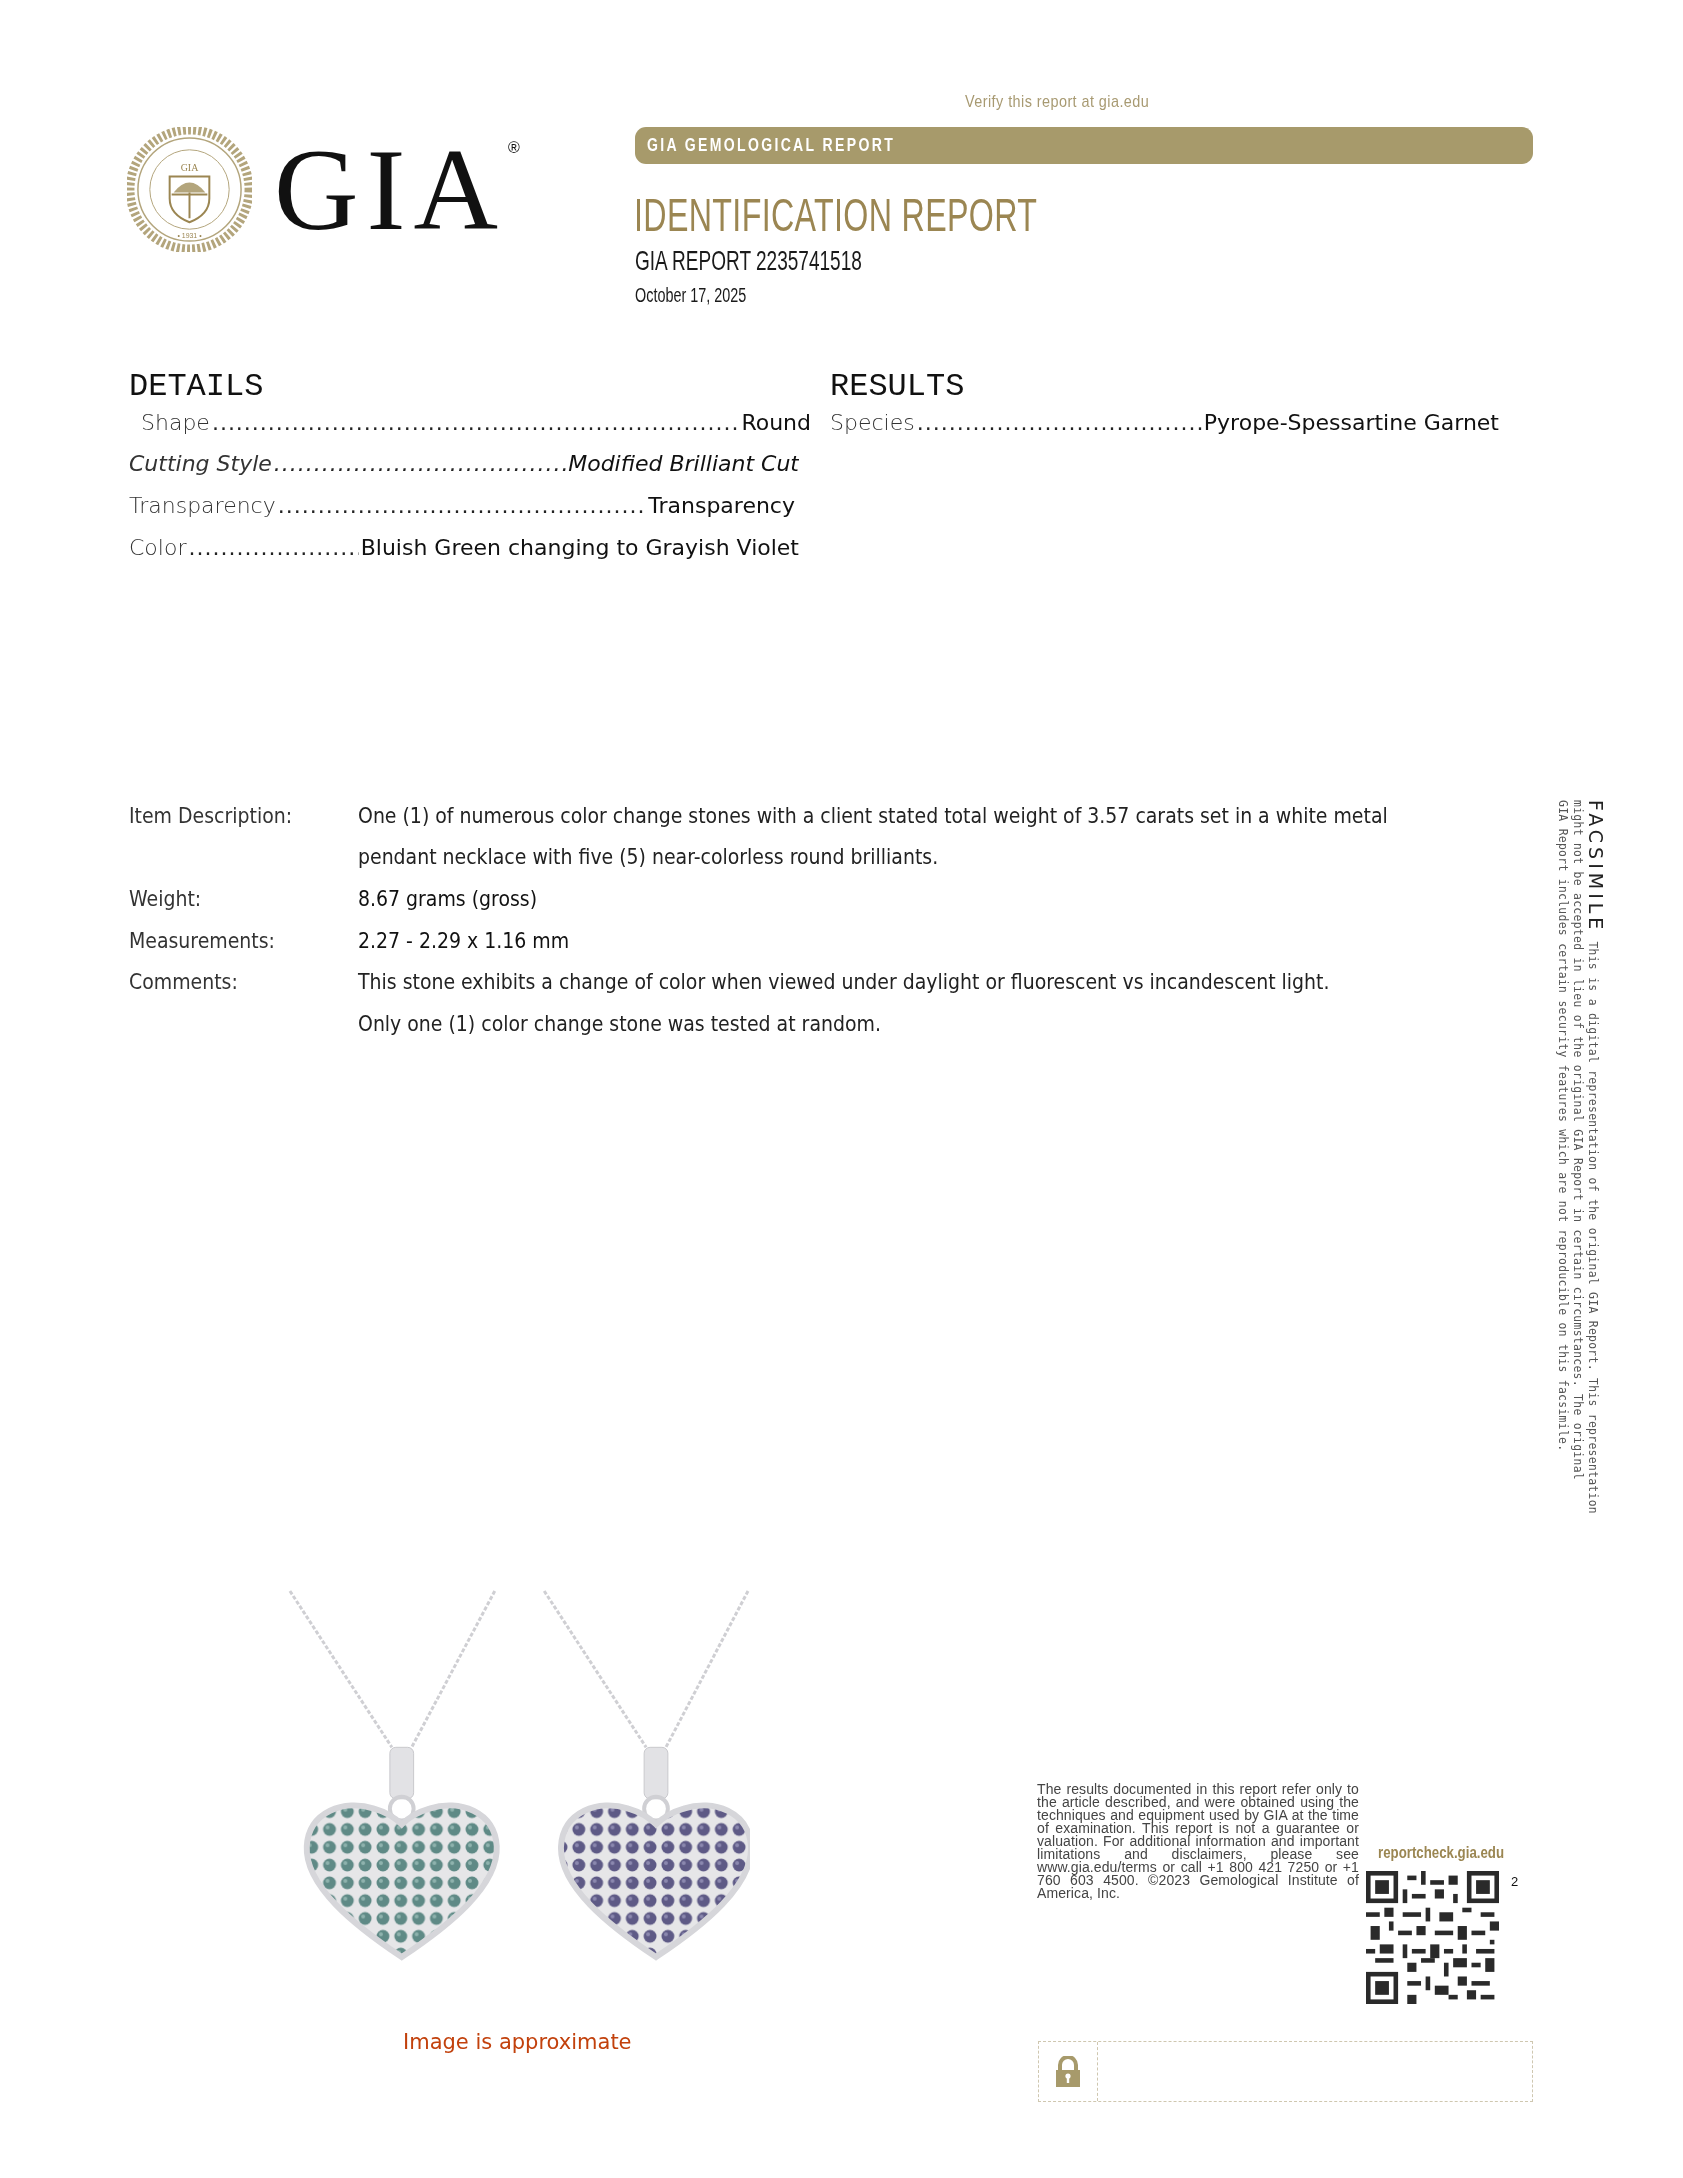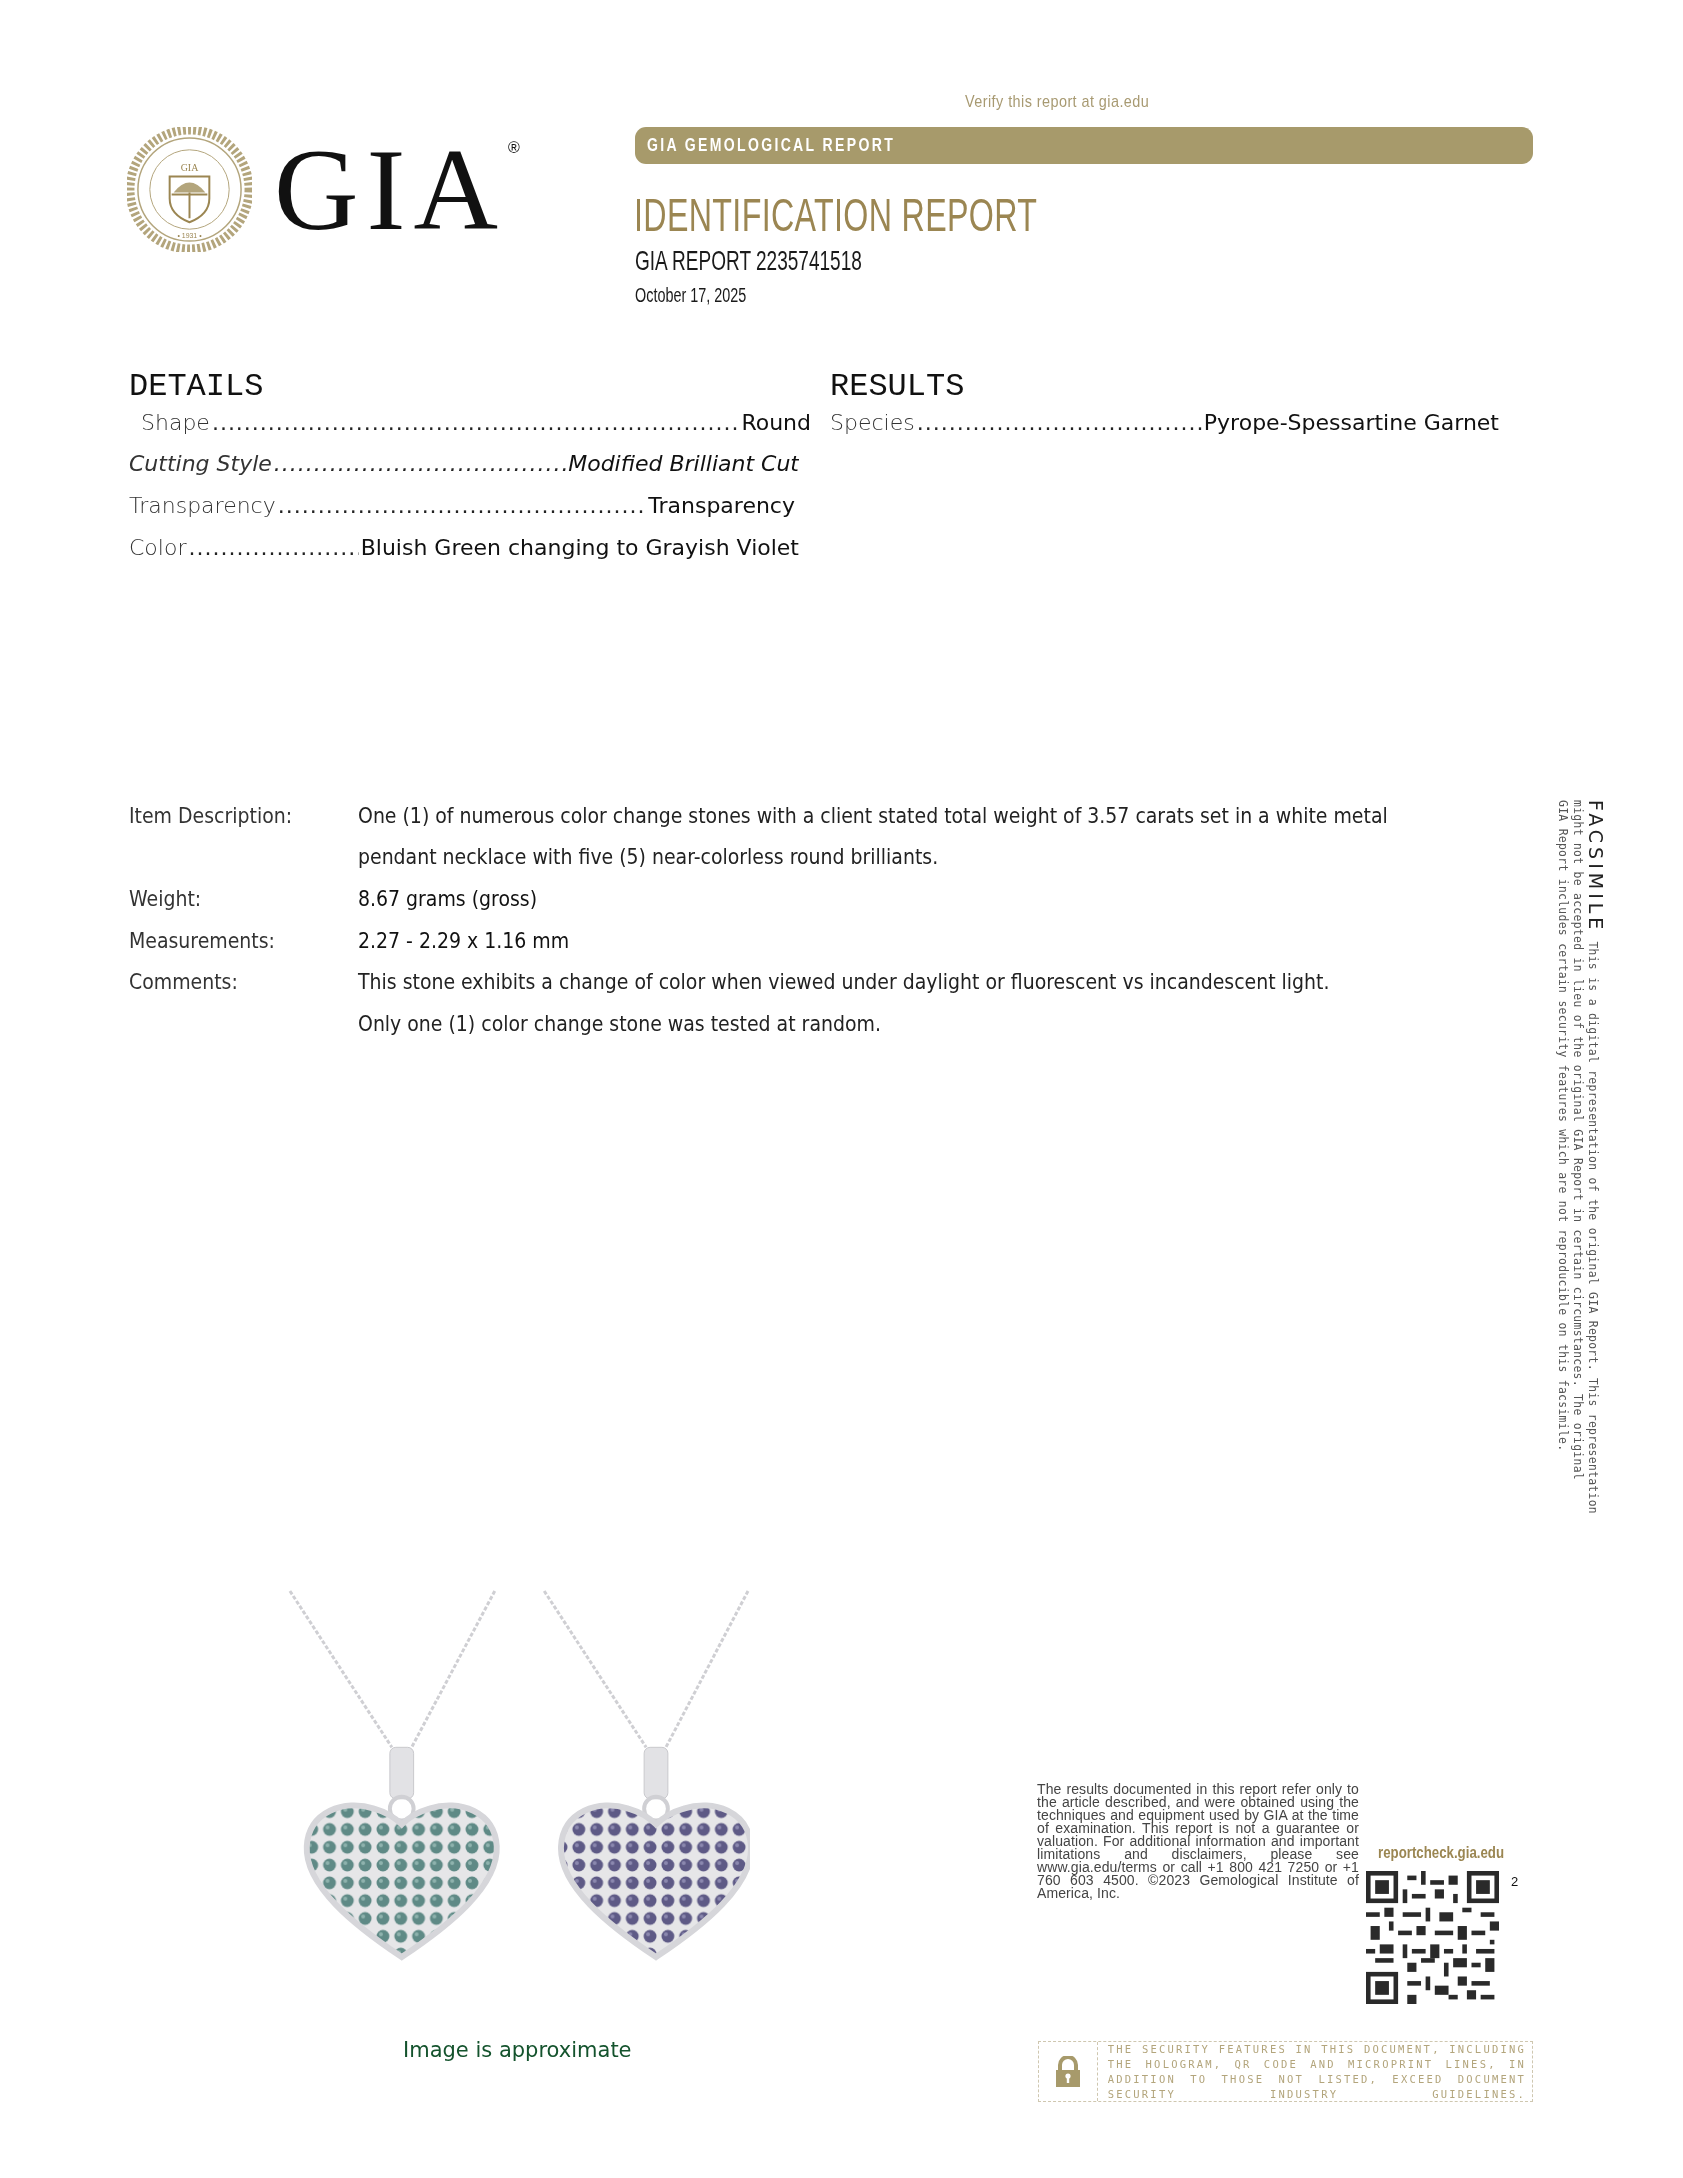--- a/index.html
+++ b/index.html
@@ -32,21 +32,21 @@
   .desc-value { position: absolute; left: 358px; font-family: "DejaVu Sans", sans-serif; font-size: 21px; color: #222; transform: scaleX(0.9); transform-origin: left; white-space: nowrap; }
   .bold { color: #111; }
 
   
   .facsimile { position: absolute; left: 1544px; top: 800px; width: 604px; height: 59px; transform: rotate(90deg) translate(0, -59px); transform-origin: left top; font-family: "DejaVu Sans Mono", monospace; color: #555; }
   .facsimile .l1 { font-size: 11.4px; white-space: nowrap; line-height: 15px; letter-spacing: 0.3px; }
   .facsimile .ftitle { font-family: "DejaVu Sans", sans-serif; font-size: 19px; letter-spacing: 4px; color: #222; margin-right: 8px; }
 
   
   .pendant-area { position: absolute; left: 285px; top: 1589px; width: 465px; height: 376px; }
-  .caption { position: absolute; left: 403px; top: 2030px; font-family: "DejaVu Sans", sans-serif; font-size: 21px; color: #14532d; margin-top: 8px; }
+  .caption { position: absolute; left: 403px; top: 2030px; font-family: "DejaVu Sans", sans-serif; font-size: 21px; color: #c2410c; }
 
   
   .rc-link { position: absolute; left: 1378px; top: 1843px; font-family: "Liberation Sans", sans-serif; font-size: 17px; color: #9b8652; font-weight: 700; transform: scaleX(0.78); transform-origin: left; white-space: nowrap; }
   .disclaimer { position: absolute; left: 1037px; top: 1783px; width: 322px; font-family: Liberation Sans, sans-serif; font-size: 14px; line-height: 13px; color: #444; text-align: justify; letter-spacing: 0.1px; }
   .qr { position: absolute; left: 1366px; top: 1871px; width: 133px; height: 133px; }
   .page-num { position: absolute; left: 1511px; top: 1874px; font-family: "Liberation Sans", sans-serif; font-size: 13px; color: #111; }
   .security { position: absolute; left: 1038px; top: 2041px; width: 495px; height: 61px; border: 1px dashed #cfc7b0; display: flex; align-items: center; }
   .security .lockcell { width: 59px; height: 100%; border-right: 1px dashed #cfc7b0; display: flex; align-items: center; justify-content: center; }
   .security .sec-text { padding: 0 6px 0 10px; font-family: "DejaVu Sans Mono", monospace; font-size: 10.5px; line-height: 15px; color: #b3a57c; letter-spacing: 2.2px; text-align: justify; text-align-last: justify; width: 436px; }
 </style>
@@ -226,15 +226,14 @@
 
 <div class="security">
   <div class="lockcell">
     <svg width="26" height="32" viewBox="0 0 26 32">
       <path d="M5 14 V9 a8 8 0 0 1 16 0 V14" fill="none" stroke="#a79a6b" stroke-width="4"></path>
       <rect x="1" y="14" width="24" height="17" fill="#a79a6b"></rect>
       <circle cx="13" cy="20" r="2.6" fill="#fff"></circle>
       <rect x="11.8" y="21" width="2.4" height="6" fill="#fff"></rect>
     </svg>
   </div>
-  <div class="sec-text">THE SECURITY FEATURES IN THIS DOCUMENT, INCLUDING THE HOLOGRAM, QR CODE AND MICROPRINT LINES, IN ADDITION TO THOSE NOT LISTED, EXCEED DOCUMENT SECURITY INDUSTRY GUIDELINES.</div>
 </div>
 
 
 </body></html>

